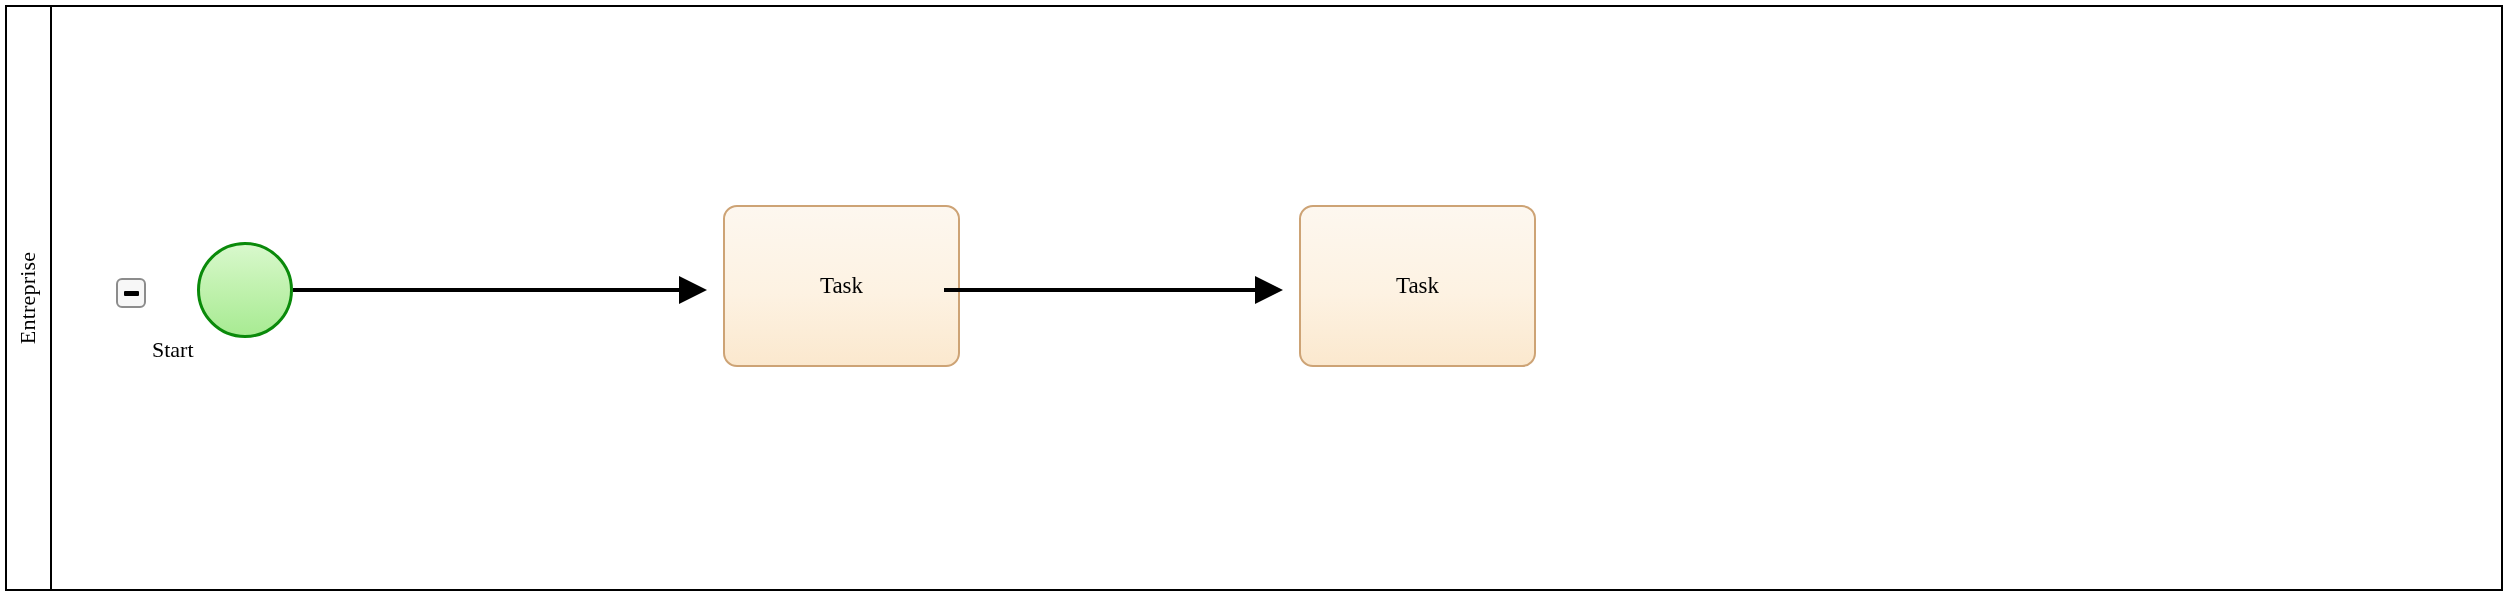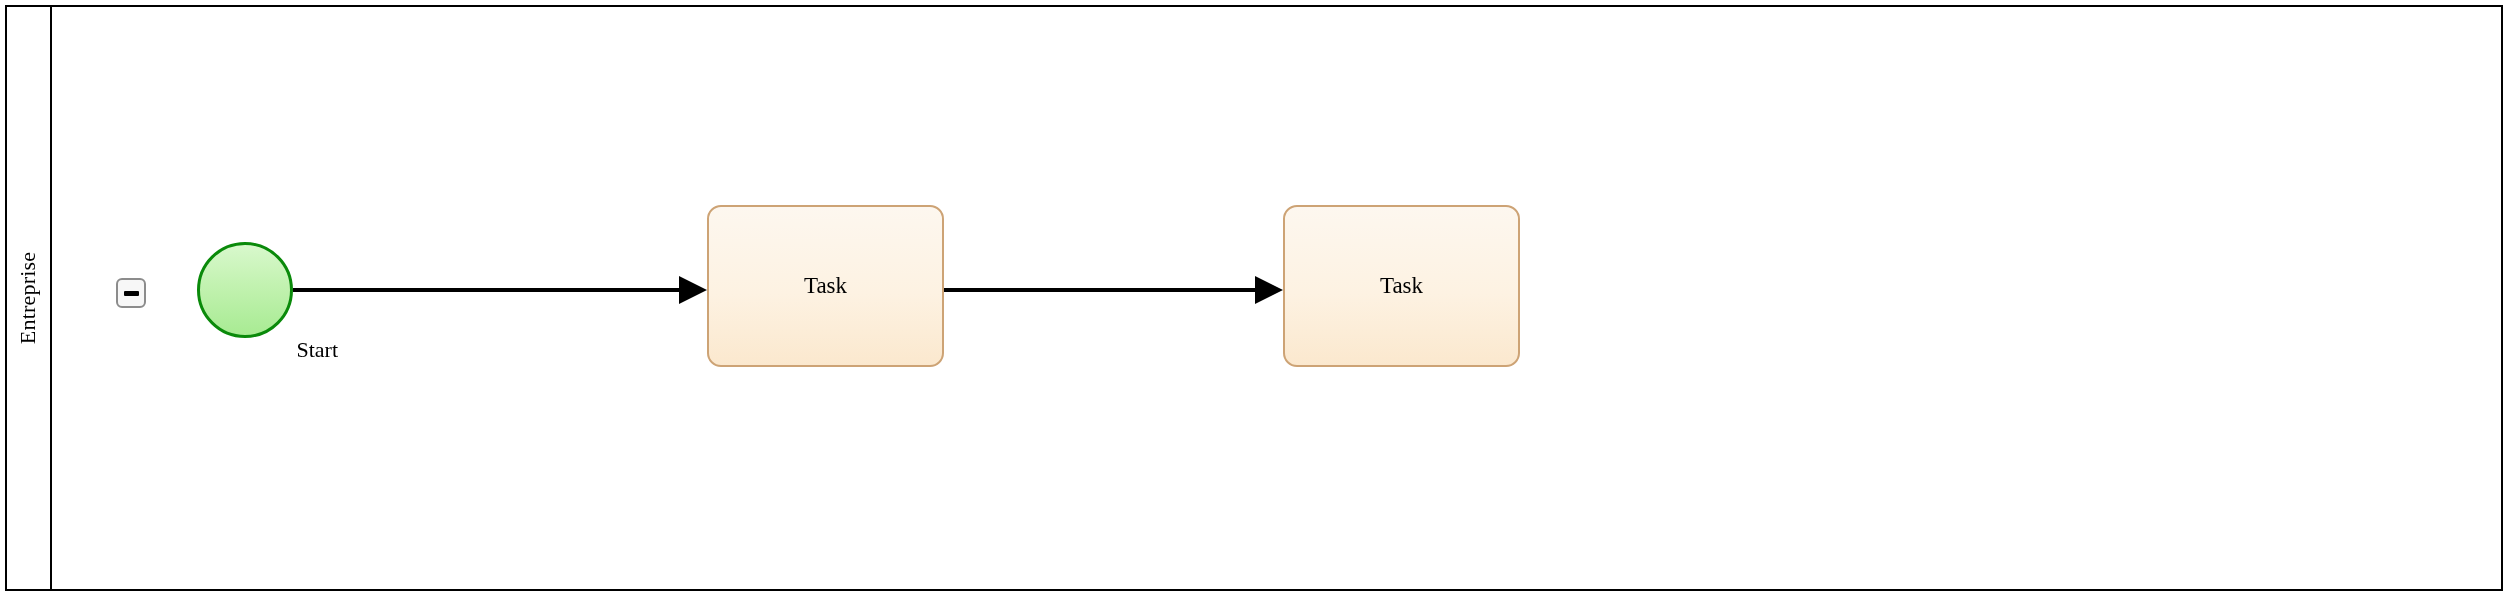--- a/index.html
+++ b/index.html
@@ -99,40 +99,41 @@
     border-radius: 50%;
     background: linear-gradient(to bottom, #d8f8cc 0%, #c2f2b0 45%, #a8eb93 100%);
     cursor: pointer;
   }
 
   .start-label {
     position: absolute;
     left: 98px;
     top: 330px;
     width: 186px;
-    text-align: right;
+    text-align: left;
     font-size: 22px;
     color: #000000;
     white-space: nowrap;
   }
 
   
   .task {
     position: absolute;
     top: 198px;
     width: 237px;
     height: 162px;
     box-sizing: border-box;
     border: 2px solid #cda375;
     border-radius: 14px;
     background: linear-gradient(to bottom, #fdf7ef 0%, #fdf2e2 55%, #fbe8ce 100%);
     display: flex;
     align-items: center;
     justify-content: center;
     cursor: pointer;
+    margin-left: 16px;
   }
   .task-1 { left: 653px; }
   .task-2 { left: 1229px; }
 
   .task-label {
     font-size: 23px;
     color: #000000;
     white-space: nowrap;
   }
 

